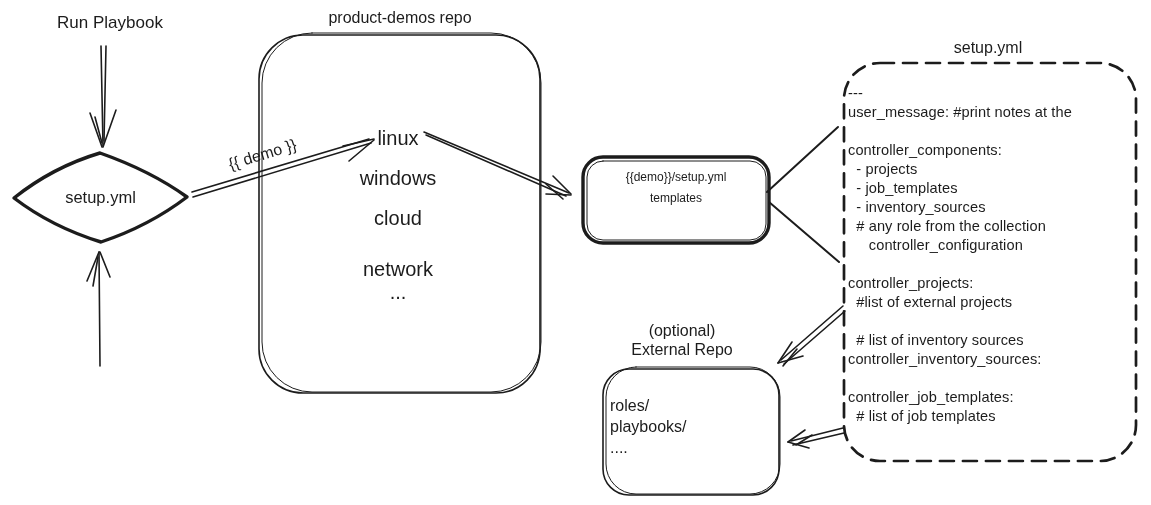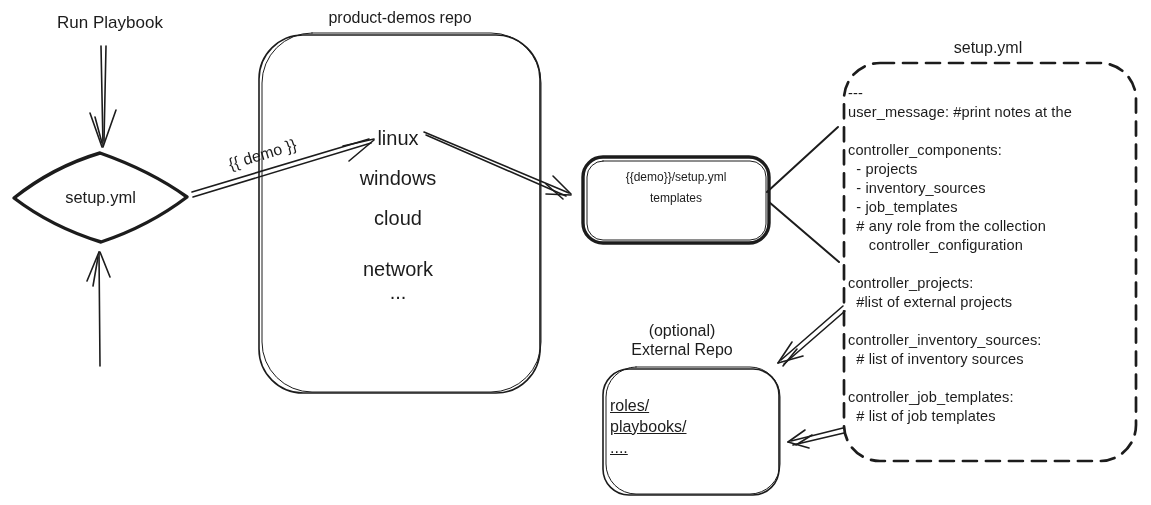--- a/index.html
+++ b/index.html
@@ -40,21 +40,21 @@
   .repo-item:nth-child(5) { top: 281px; }
 
   .lbl-vars { left: 583px; top: 167px; width: 186px; font-size: 12px; line-height: 21px; }
   .lbl-setup-title { left: 898px; top: 39px; width: 180px; font-size: 16px; }
 
   .yaml { position: absolute; left: 848px; top: 84px; z-index: 1; font-size: 14.6px; }
   .yaml-line { white-space: pre; min-height: 19px; line-height: 19px; letter-spacing: 0.1px; }
 
   .lbl-ext-title { left: 602px; top: 321px; width: 160px; font-size: 16px; line-height: 19px; white-space: pre-line; }
   .ext-lines { position: absolute; left: 610px; top: 395px; z-index: 1; font-size: 16px; }
-  .ext-line { min-height: 21px; line-height: 21px; white-space: pre; text-decoration: underline; }
+  .ext-line { min-height: 21px; line-height: 21px; white-space: pre; }
 </style>
 </head>
 <body>
 
 <div id="stage">
 
   <svg id="wires" width="1151" height="505" viewBox="0 0 1151 505">
 
     <g>
       <path class="stroke thin" d="M101,46 L103,146"></path>
@@ -150,30 +150,30 @@
   </div>
 
   <div class="t center lbl-setup-title">setup.yml</div>
 
   <div class="yaml">
     <div class="yaml-line">---</div>
     <div class="yaml-line">user_message: #print notes at the</div>
     <div class="yaml-line"></div>
     <div class="yaml-line">controller_components:</div>
     <div class="yaml-line">  - projects</div>
+    <div class="yaml-line">  - job_templates</div>
     <div class="yaml-line">  - inventory_sources</div>
-    <div class="yaml-line">  - job_templates</div>
     <div class="yaml-line">  # any role from the collection</div>
     <div class="yaml-line">     controller_configuration</div>
     <div class="yaml-line"></div>
     <div class="yaml-line">controller_projects:</div>
     <div class="yaml-line">  #list of external projects</div>
     <div class="yaml-line"></div>
+    <div class="yaml-line">  # list of inventory sources</div>
     <div class="yaml-line">controller_inventory_sources:</div>
-    <div class="yaml-line">  # list of inventory sources</div>
     <div class="yaml-line"></div>
     <div class="yaml-line">controller_job_templates:</div>
     <div class="yaml-line">  # list of job templates</div>
   </div>
 
   <div class="t center lbl-ext-title">(optional)
 External Repo</div>
 
   <div class="ext-lines">
     <div class="ext-line">roles/</div>

